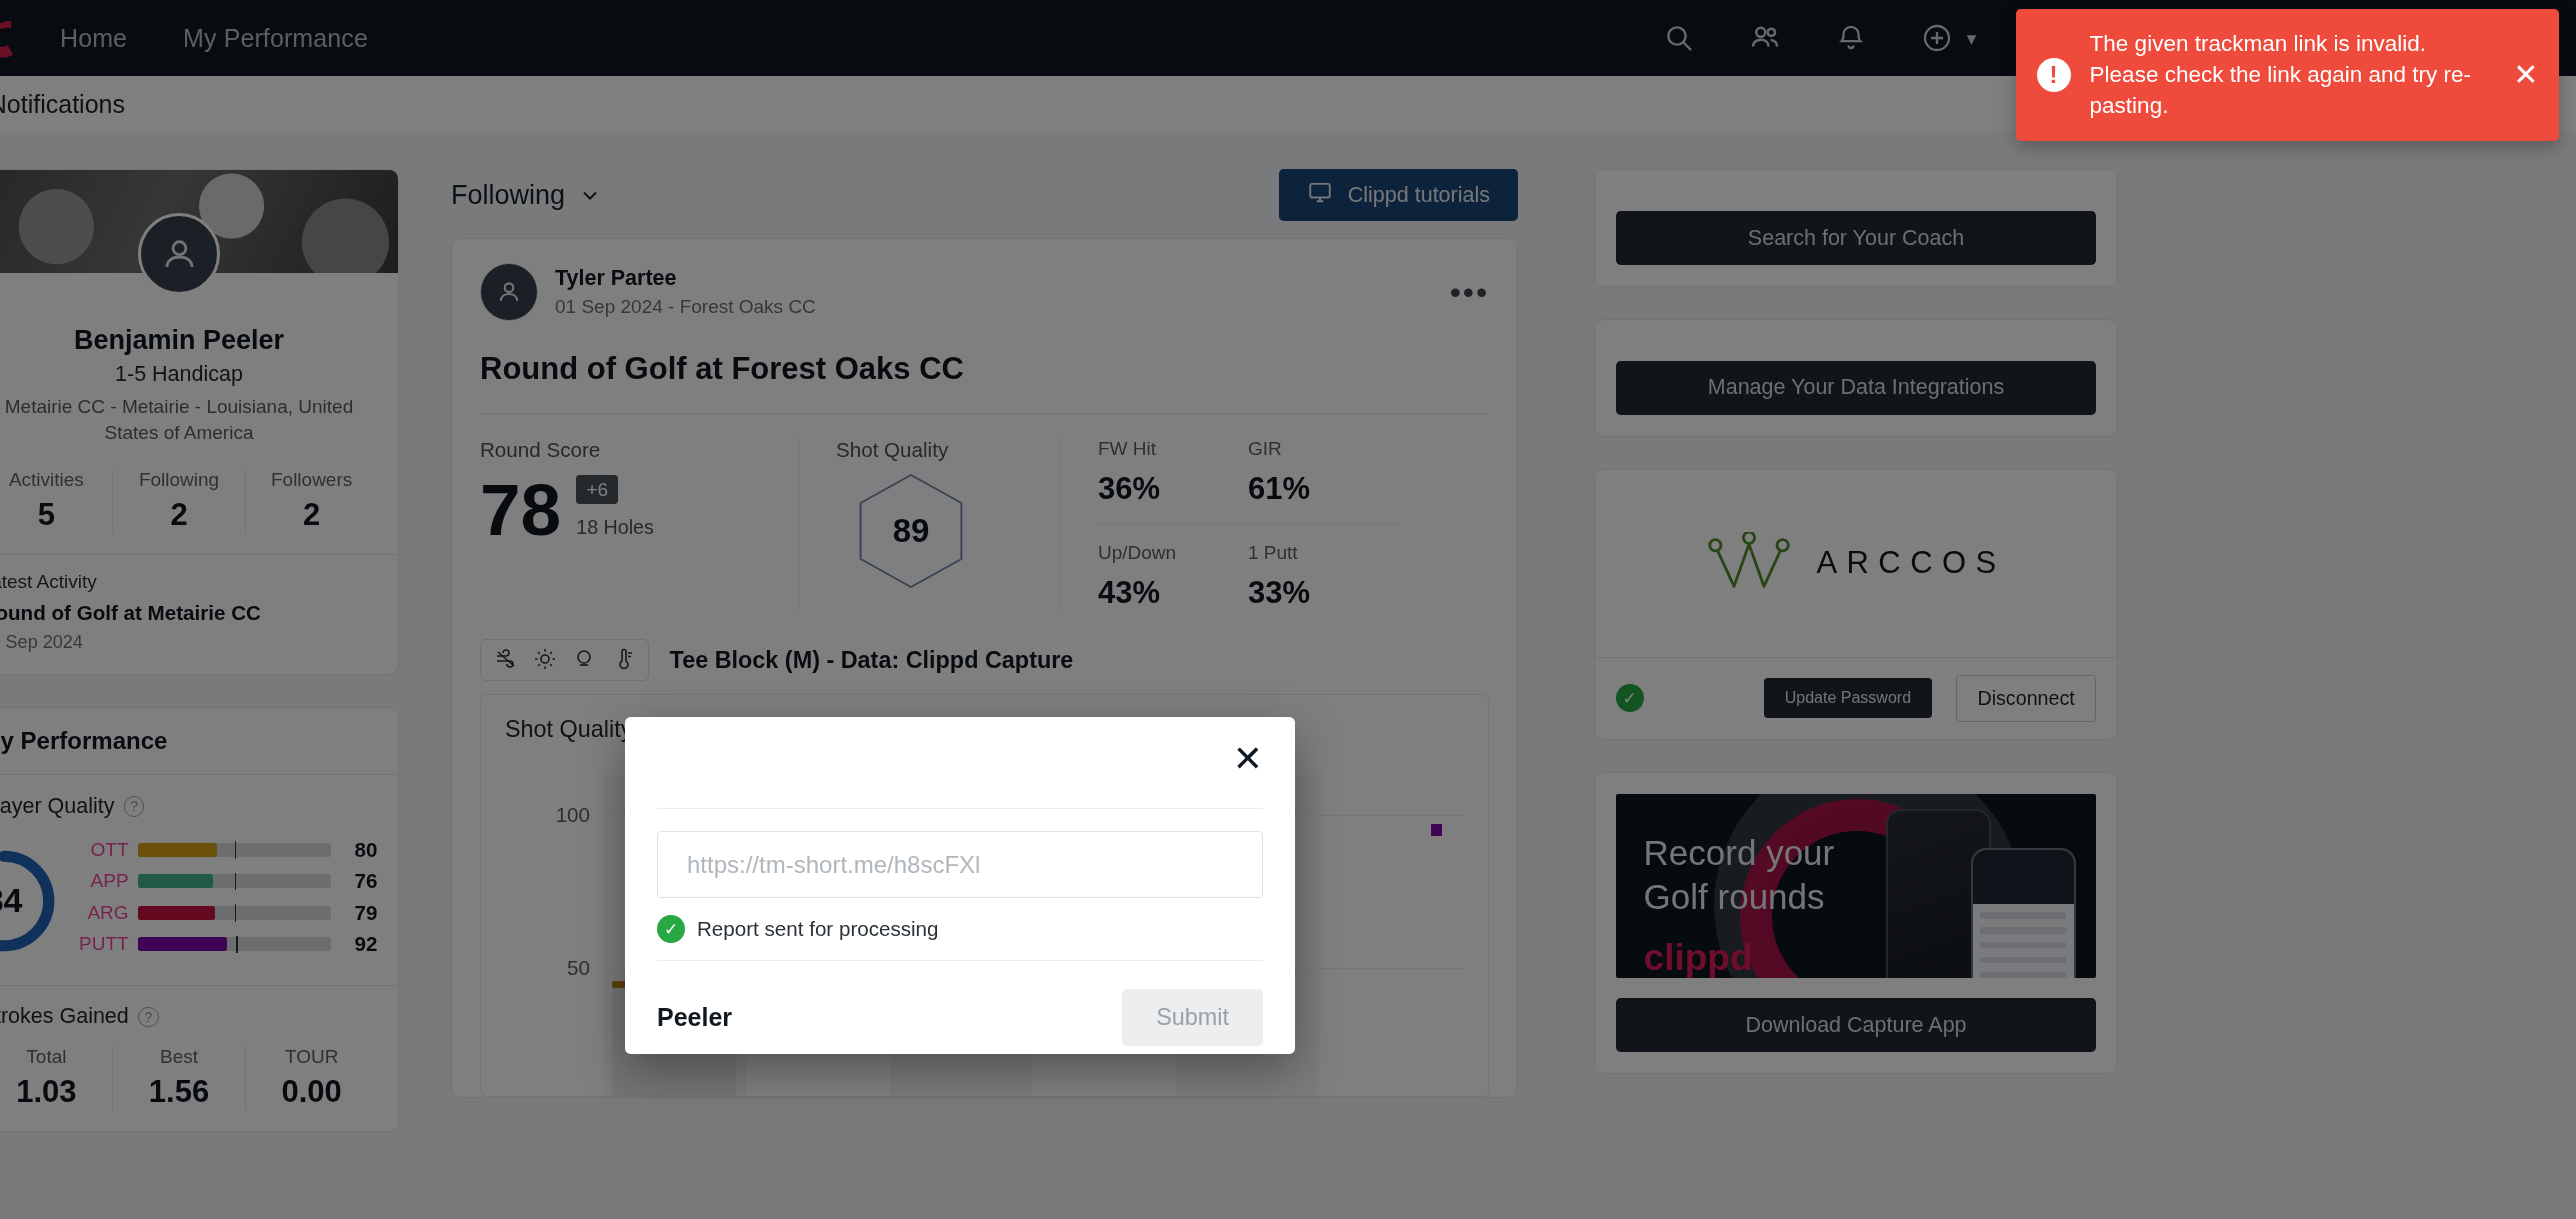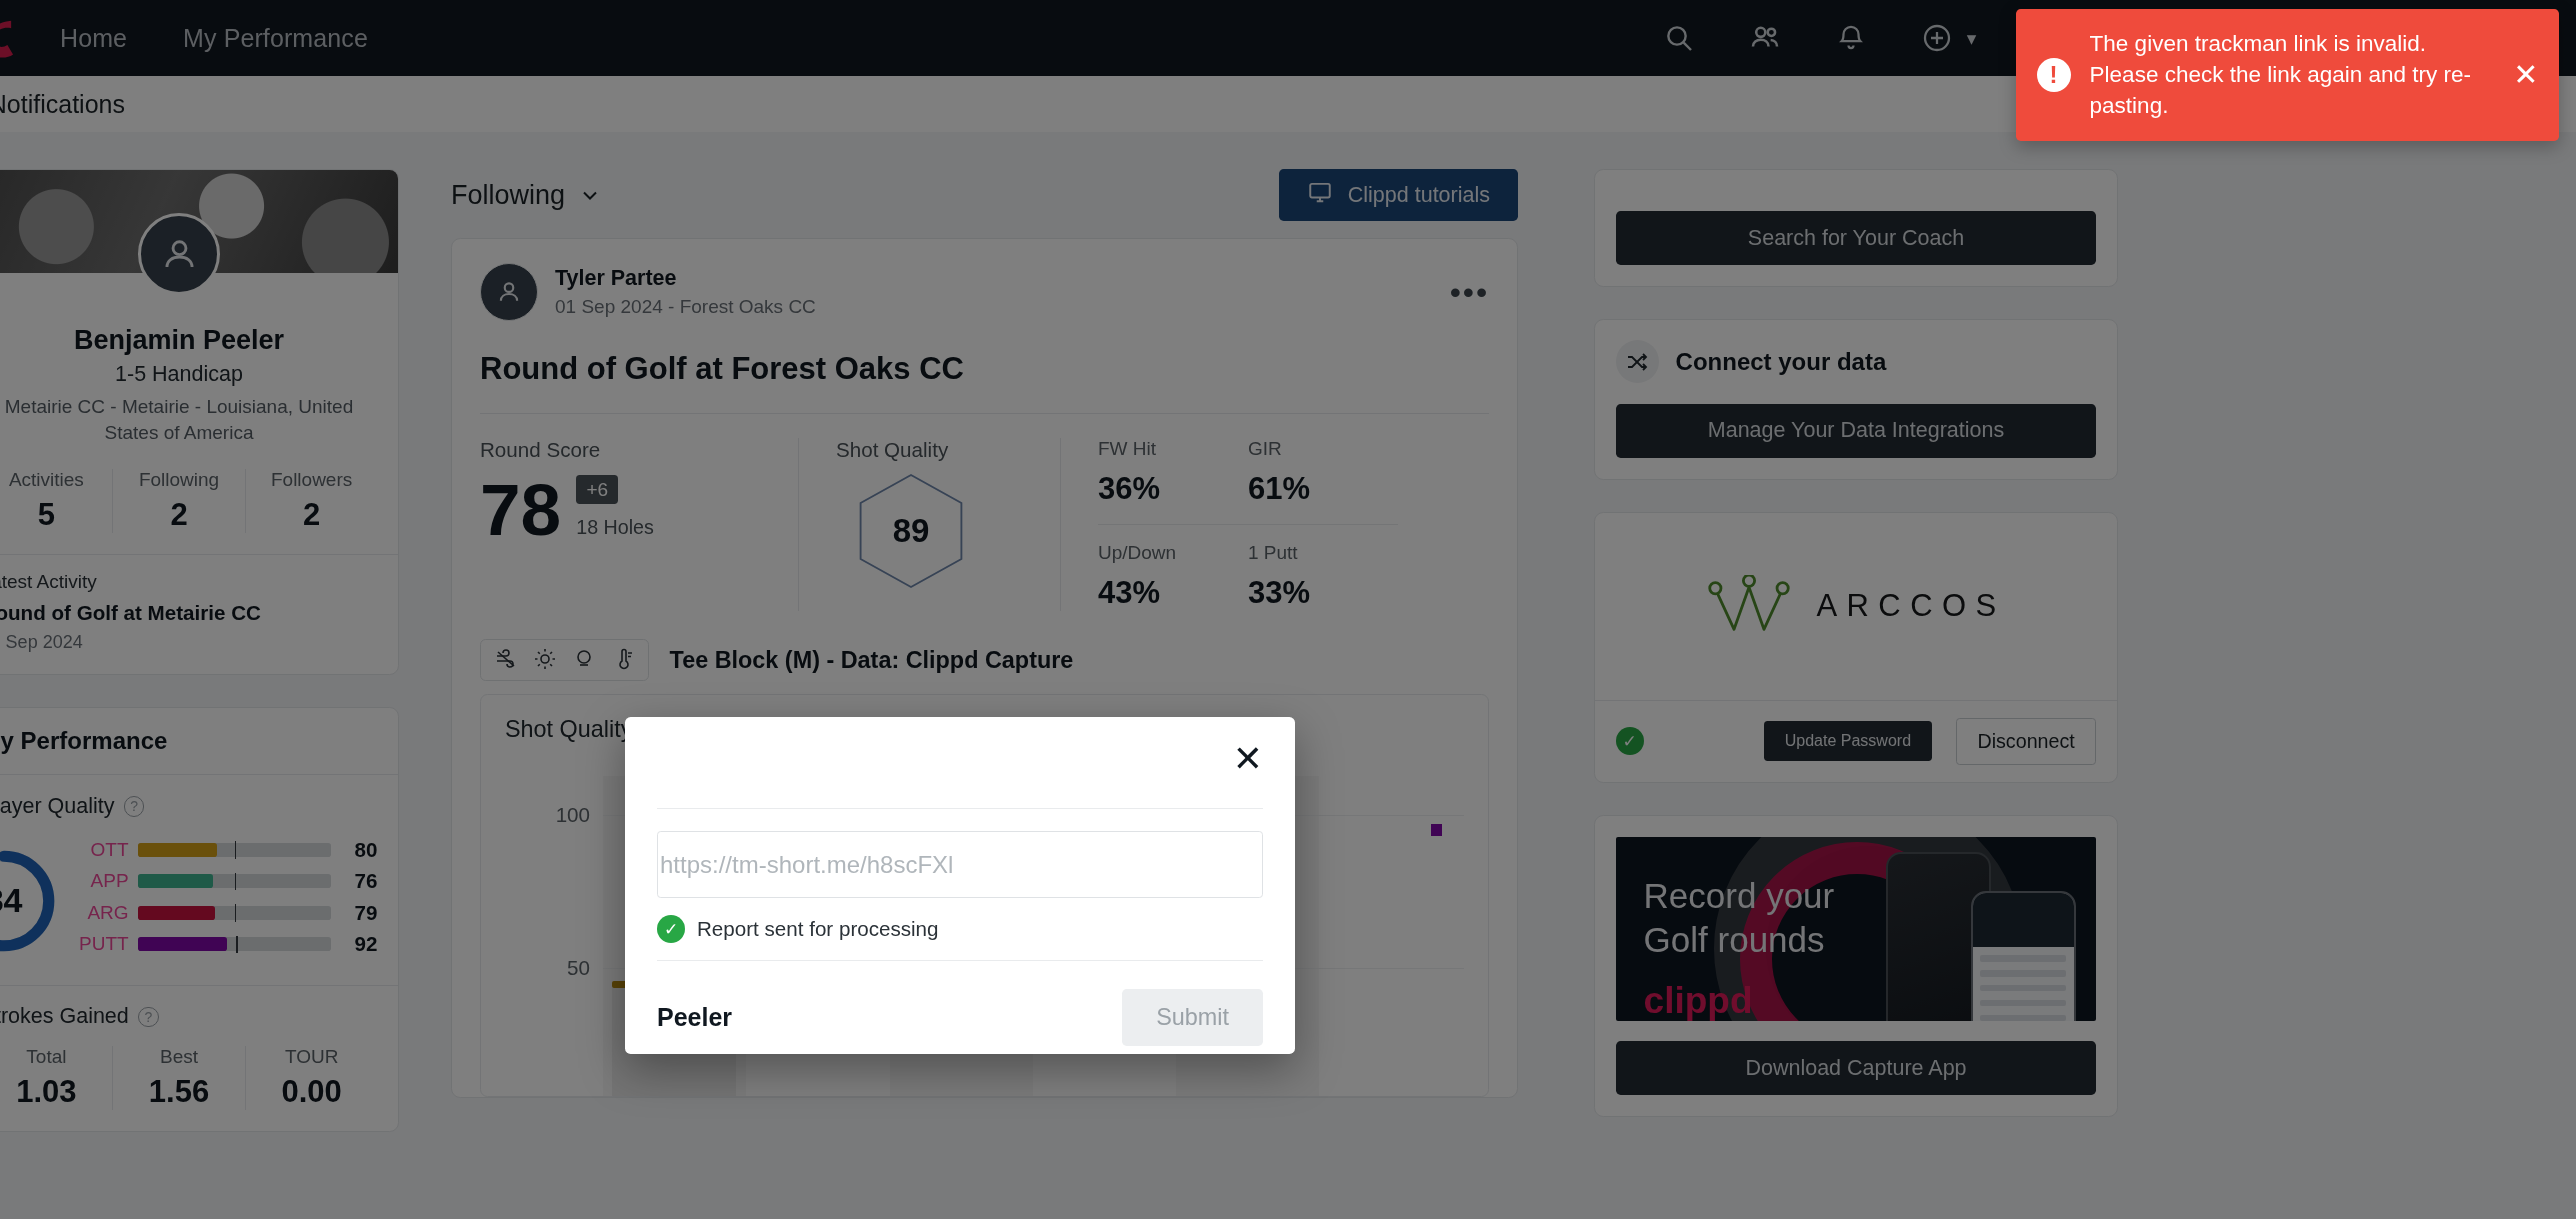--- a/index.html
+++ b/index.html
@@ -264,21 +264,21 @@
     width: 670px; height: 337px; background: #fff; border-radius: 5.6px;
     box-shadow: 0 15px 45px rgba(0,0,0,.35);
     padding: 28px 32px 0;
   }
   .modal-head { display: flex; align-items: flex-start; }
   .modal-title { font-size: 29px; color: #101820; }
   .modal-x { margin-left: auto; font-size: 36px; line-height: .8; color: #101820; cursor: pointer; background:none;border:none;font-family:inherit;padding:0; }
   .modal-rule { height: 0.9px; background: #e9ebed; margin-top: 34px; }
   .modal-input {
     width: 100%; height: 67px; margin-top: 22.5px; border: 0.9px solid #dfe2e5;
-    border-radius: 3.7px; padding: 0 2px; font-size: 24px; color: #1b2227;
+    border-radius: 3.7px; padding: 0 29px; font-size: 24px; color: #1b2227;
     font-family: inherit; outline: none;
   }
   .modal-input::placeholder { color: #b0b6bb; }
   .modal-status { display: flex; align-items: center; gap: 12px; margin-top: 17px; }
   .modal-status-text { font-size: 20.6px; color: #2b3238; }
   .modal-rule2 { height: 0.9px; background: #e9ebed; margin-top: 17px; }
   .modal-foot { display: flex; align-items: center; margin-top: 28px; }
   .btn-close {
     background: none; border: none; font-size: 25px; font-weight: bold; color: #101820;
     cursor: pointer; font-family: inherit; padding: 0;
@@ -619,30 +619,20 @@
         </div>
       </div>
 
       <div class="col-right">
 
         <div class="card rcard">
           <button class="dark-btn">Search for Your Coach</button>
         </div>
 
         <div class="card rcard">
-          <div class="rhead">
-            <span class="ricon">
-              <svg width="24" height="24" viewBox="0 0 24 24" fill="none" stroke="currentColor" stroke-width="1.8">
-                  <path d="M3 7h4l10 10h4"></path>
-                  <path d="M3 17h4L17 7h4"></path>
-                  <path d="M18 4l3 3-3 3M18 14l3 3-3 3"></path>
-                </svg>
-            </span>
-            <span class="rtitle">Connect your data</span>
-          </div>
           <button class="dark-btn">Manage Your Data Integrations</button>
         </div>
 
         <div class="card arccos-card">
           <div class="arccos-logo-area">
             <span>
               <svg width="86" height="60" viewBox="0 0 92 64" fill="none" stroke="#4f8b2c" stroke-width="3">
                 <circle cx="10" cy="14" r="6"></circle>
                   <circle cx="46" cy="6" r="6"></circle>
                   <circle cx="82" cy="14" r="6"></circle>

